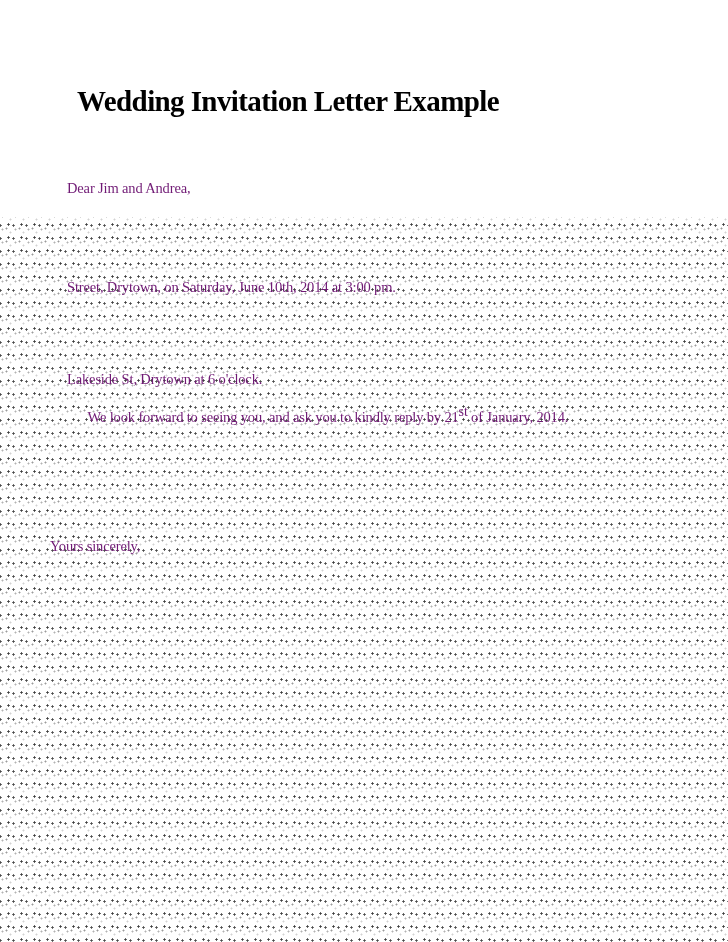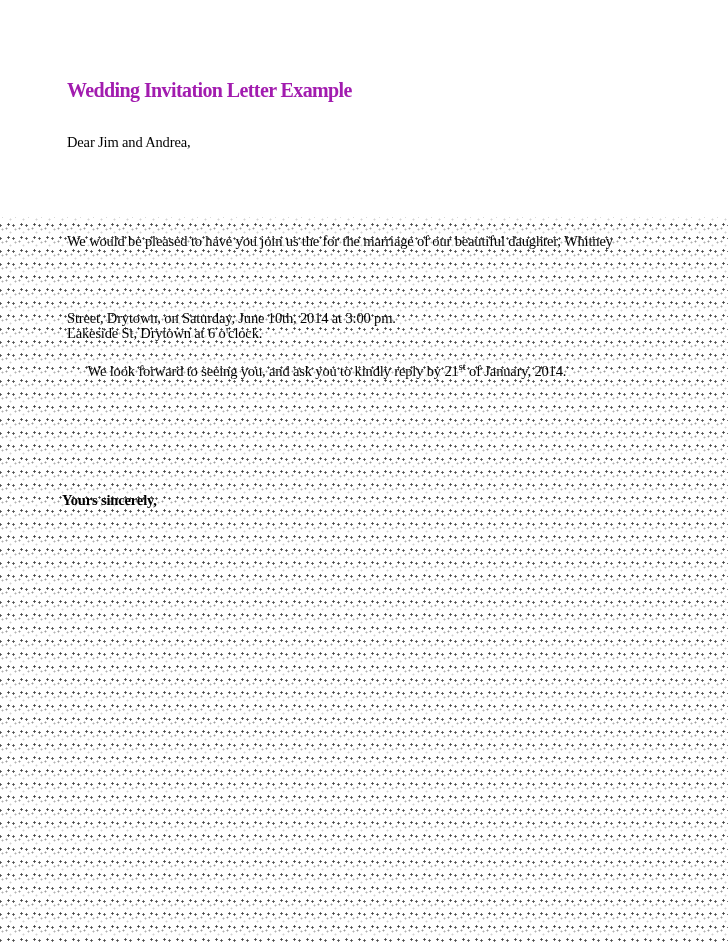--- a/index.html
+++ b/index.html
@@ -36,62 +36,62 @@
   .letter {
     position: absolute;
     left: 0;
     top: 0;
     width: 728px;
     height: 942px;
     z-index: 2;
   }
   .title {
     position: absolute;
-    left: 67px;
+    left: 77px;
     top: 66px;
-    font-size: 20px;
+    font-size: 29px;
     font-weight: bold;
     letter-spacing: -0.6px;
-    color: #a21caf;
+    color: #000000;
     white-space: pre;
   }
   .body-text {
     font-size: 14.5px;
     letter-spacing: -0.15px;
-    color: #000000;
+    color: #701a75;
     white-space: pre;
     line-height: 25.5px;
+    margin-top: 46px;
   }
   .greeting   { position: absolute; left: 67px; top: 130px; }
   .paragraph-1 { position: absolute; left: 67px; top: 178px; }
   .paragraph-2 { position: absolute; left: 67px; top: 270px; }
   .paragraph-3 { position: absolute; left: 67px; top: 333px; }
   .dress      { position: absolute; left: 67px; top: 384px; }
-  .closing-block { position: absolute; left: 62px; top: 437px; font-weight: bold; }
+  .closing-block { position: absolute; left: 50px; top: 437px; }
   sup.ord {
-    font-size: 11px;
+    font-size: 14px;
     vertical-align: super;
     line-height: 0;
   }
 </style>
 </head>
 <body>
 
 <div class="page">
 
   <div class="dot-pattern"></div>
 
   <div class="letter">
 
     <h1 class="title">Wedding Invitation Letter Example</h1>
 
     <div class="body-text greeting">Dear Jim and Andrea,</div>
 
     <div class="body-text paragraph-1">
-      <div>We would be pleased to have you join us the for the marriage of our beautiful daughter, Whitney</div>
       <div>Street, Drytown, on Saturday, June 10th, 2014 at 3:00 pm.</div>
     </div>
 
     <div class="body-text paragraph-2">
       <div>Lakeside St, Drytown at 6 o'clock.</div>
     </div>
 
     <div class="body-text paragraph-3">
       <span>We look forward to seeing you, and ask you to kindly reply by 21</span><sup class="ord">st</sup><span> of January, 2014.</span>
     </div>

